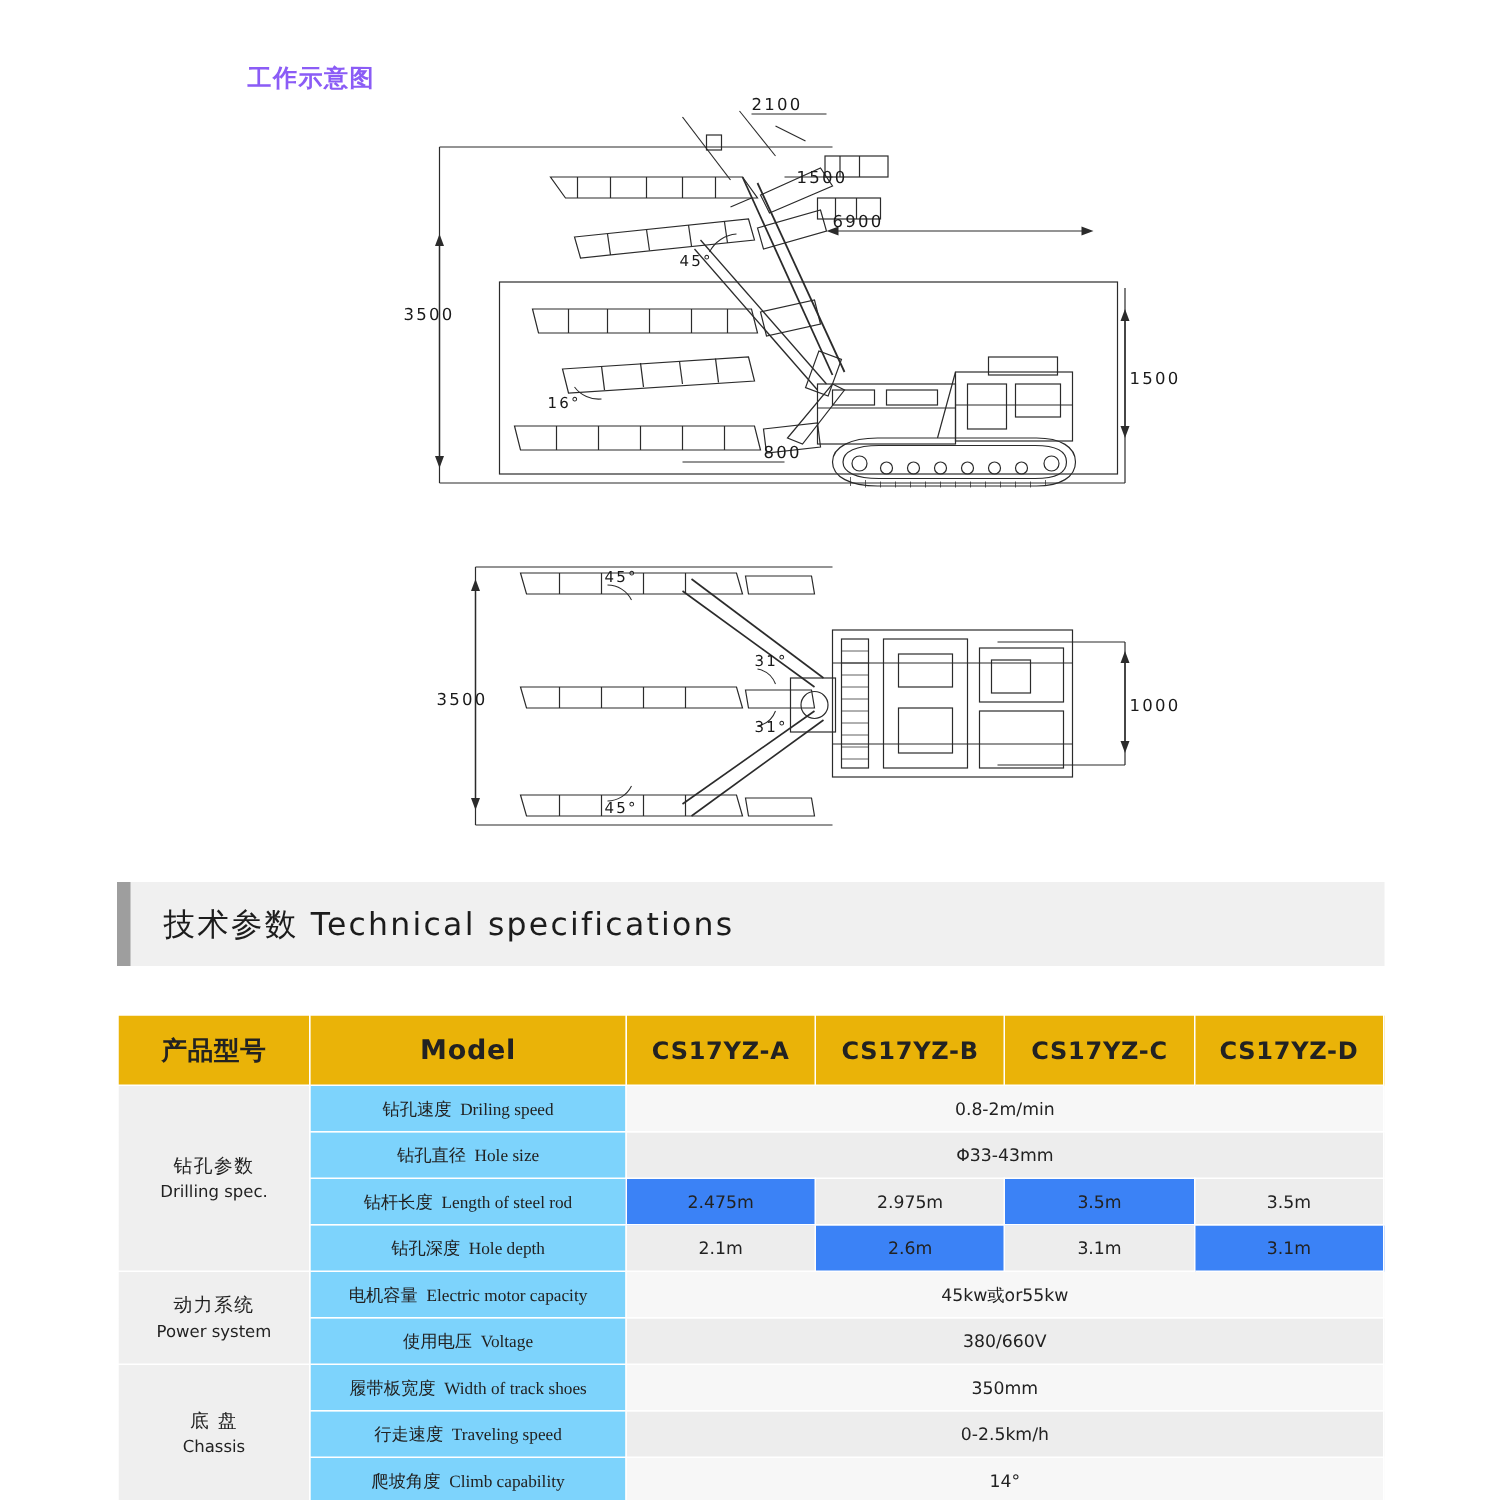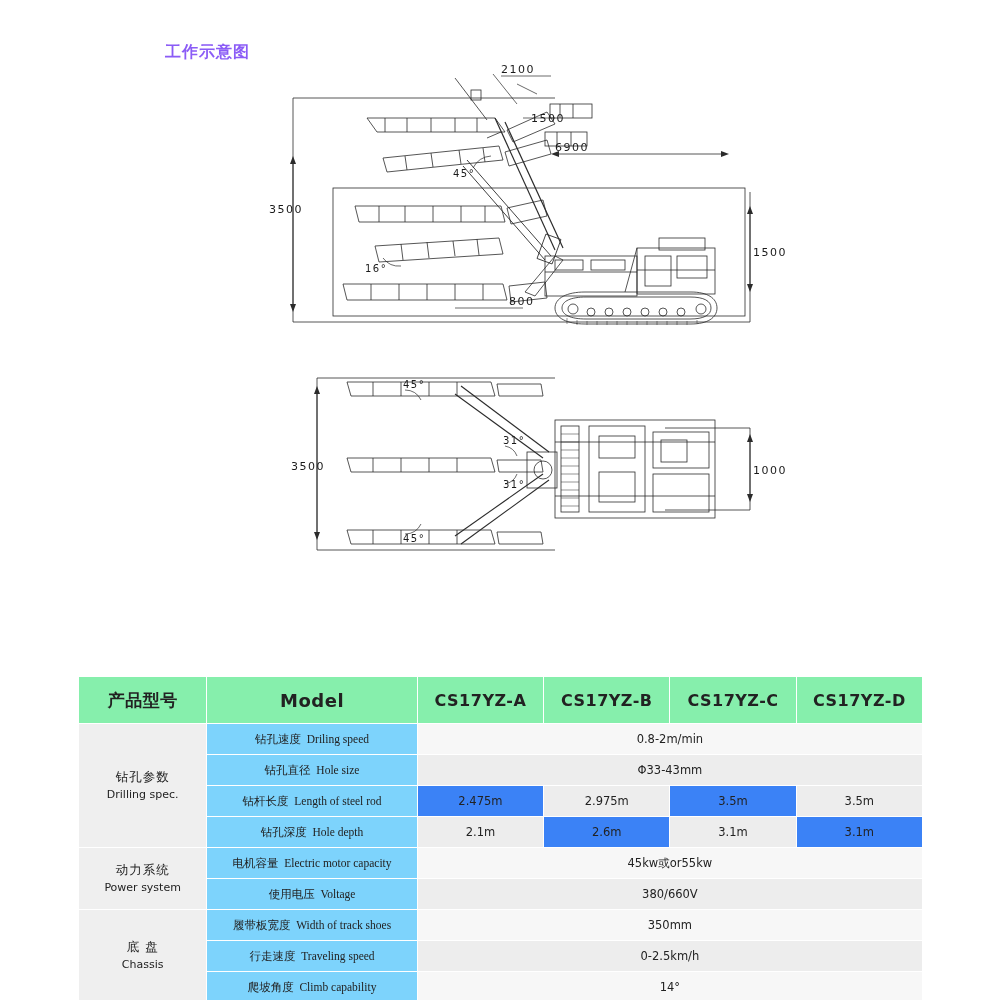--- a/index.html
+++ b/index.html
@@ -83,21 +83,21 @@
   .specs-table td, .specs-table th {
     border: 1px solid #ffffff;
     text-align: center;
     vertical-align: middle;
     padding: 0;
     height: 30px;
     font-size: 11.5px;
     color: #222;
   }
   .hdr td {
-    background: #86efac;
+    background: #eab308;
     height: 46px;
     font-weight: bold;
     font-size: 16px;
     letter-spacing: 0.5px;
   }
   .hdr td.hdr-cn {
     font-size: 17px;
   }
   .hdr td.hdr-model {
     font-size: 18px;
@@ -348,20 +348,24 @@
         <text x="36" y="410">3500</text>
         <text x="498" y="414">1000</text>
         <text x="148" y="328" font-size="10">45°</text>
         <text x="148" y="482" font-size="10">45°</text>
         <text x="248" y="384" font-size="10">31°</text>
         <text x="248" y="428" font-size="10">31°</text>
       </g>
     </svg>
   </div>
 
+  <div class="specs-title-wrap">
+    <div class="specs-title-accent"></div>
+    <div class="specs-title-text">技术参数 Technical specifications</div>
+  </div>
 
   <table class="specs-table">
     <colgroup>
       <col class="colw-grp">
         <col class="colw-lbl">
       <col class="colw-v">
         <col class="colw-v">
         <col class="colw-v">
         <col class="colw-v">
     </colgroup>

